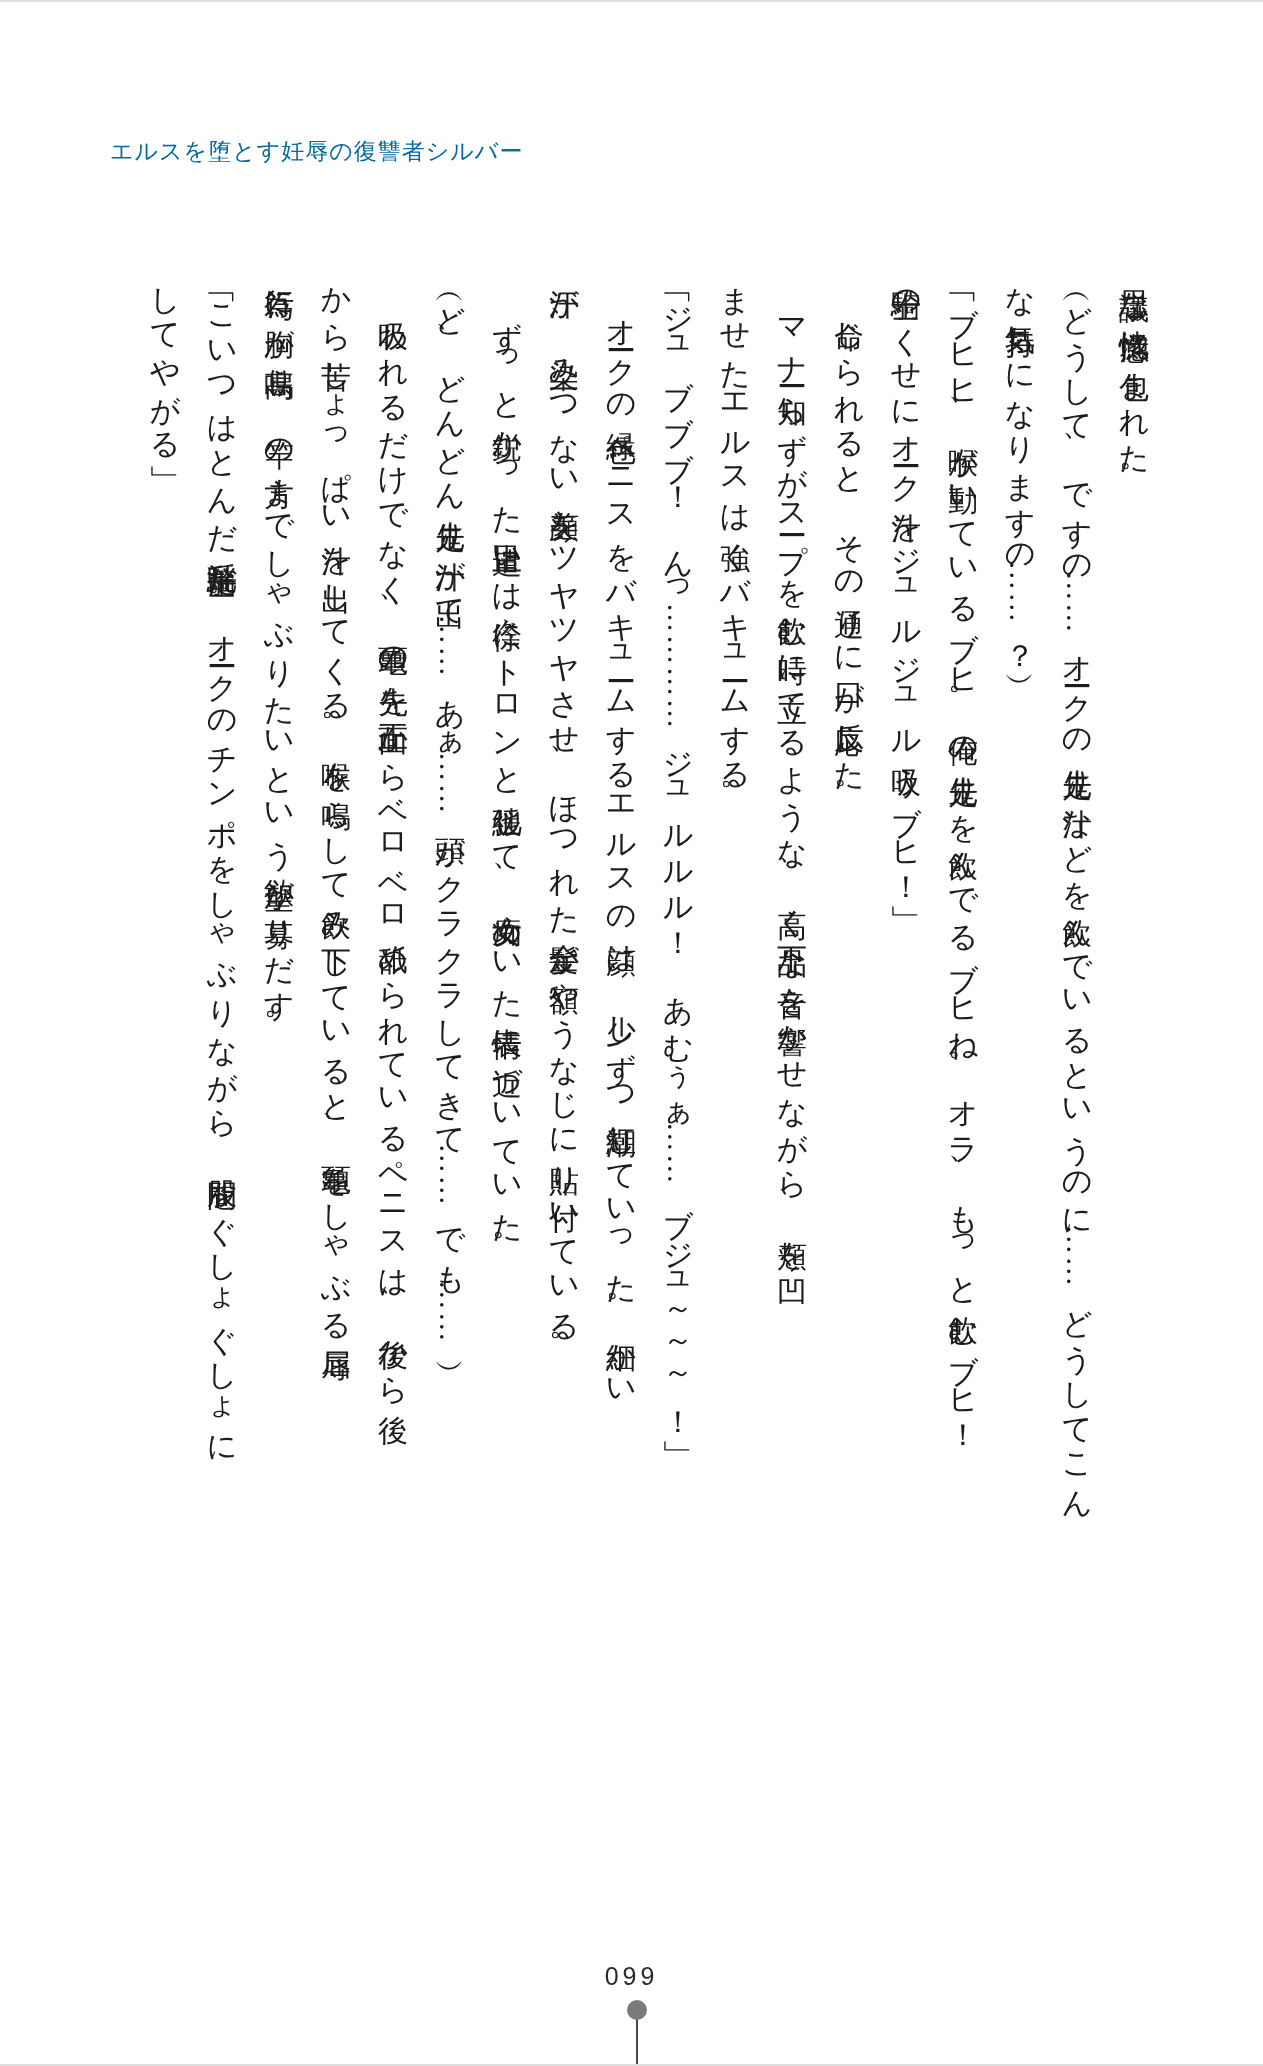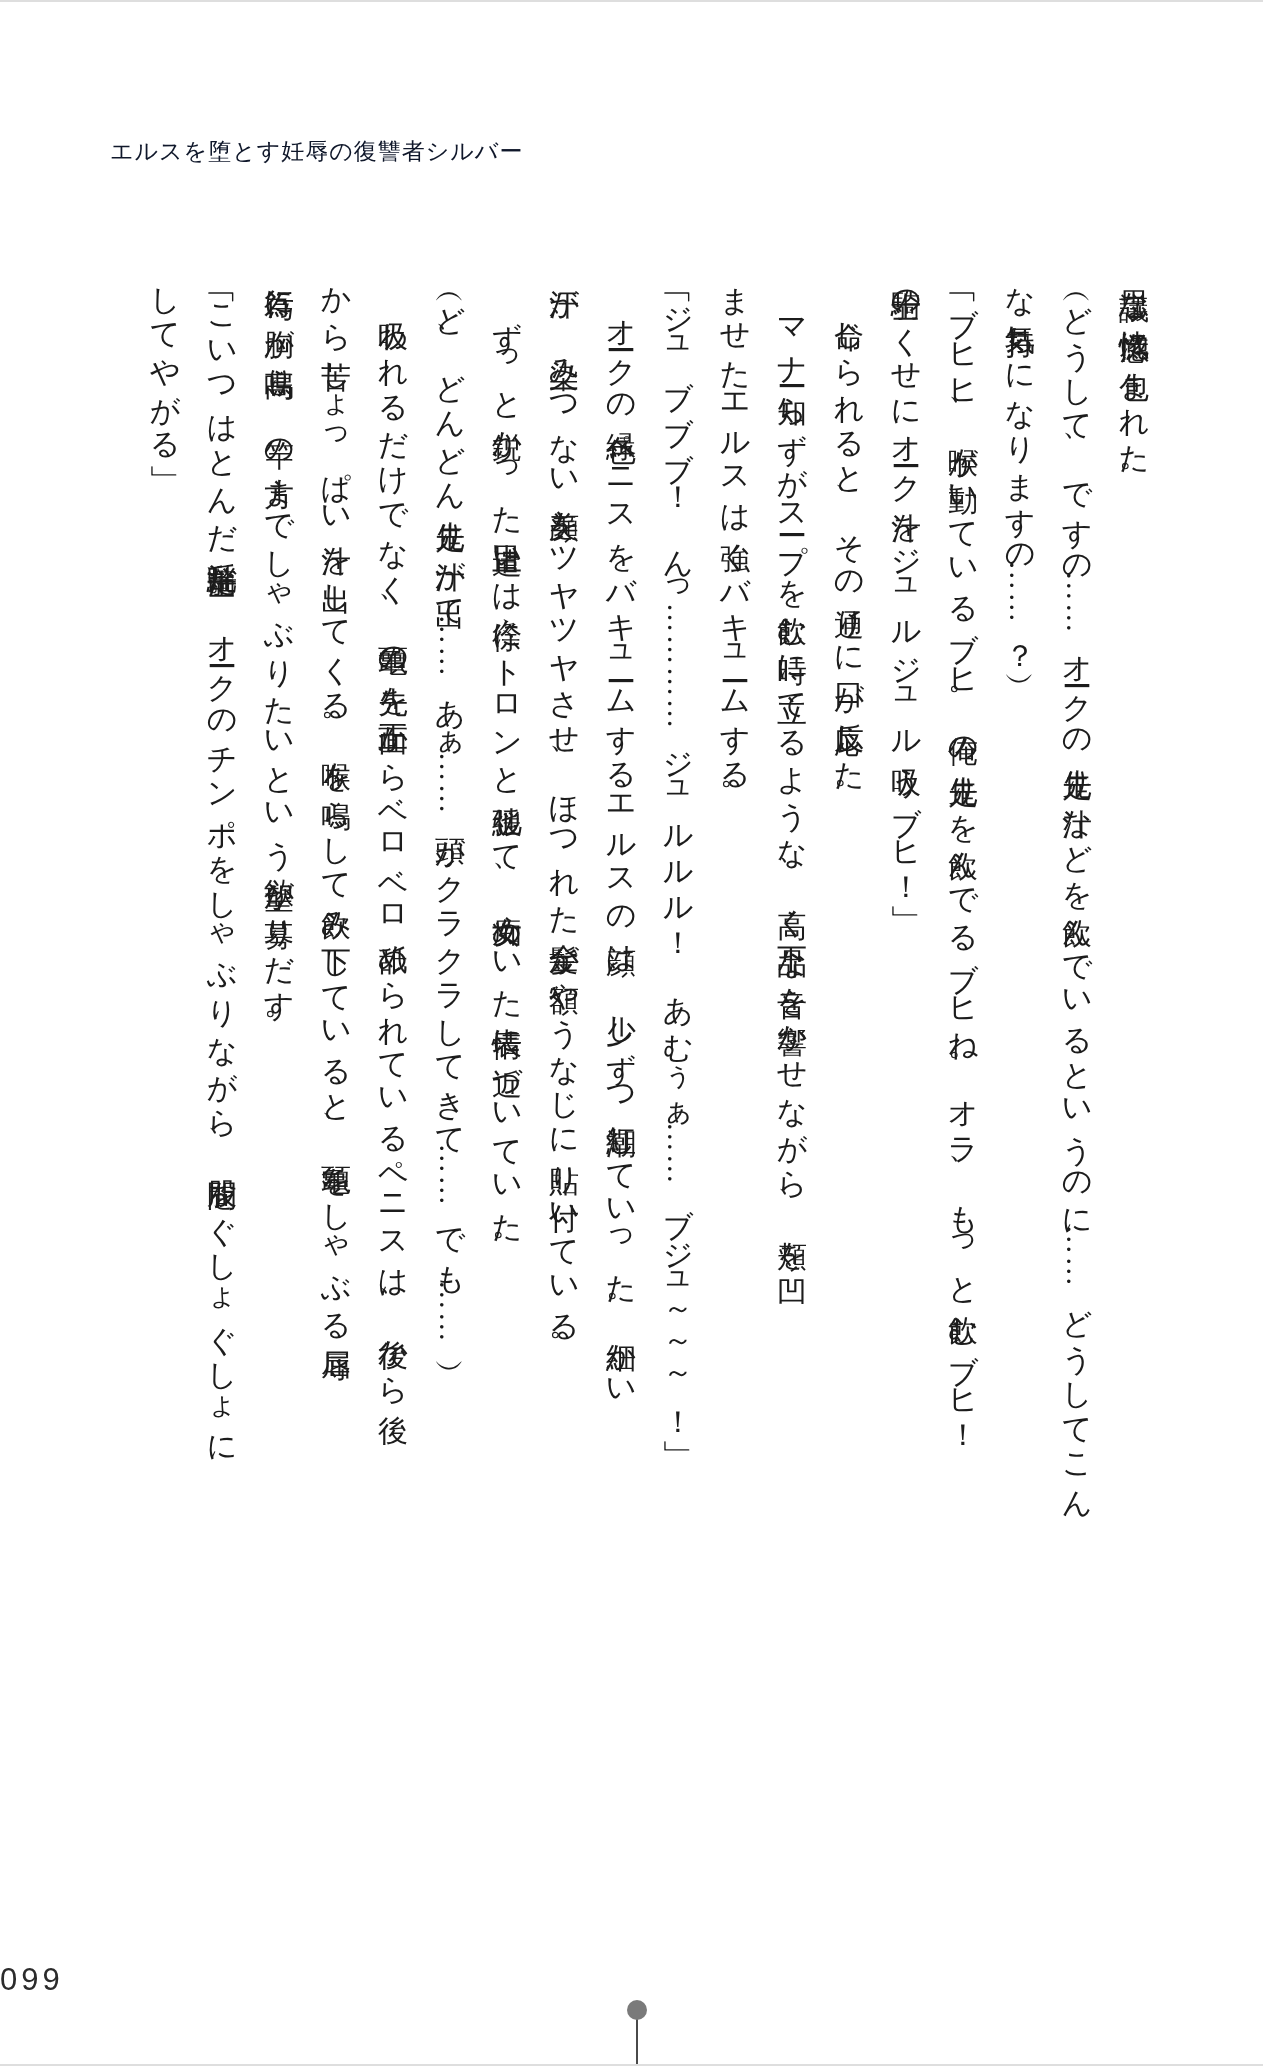--- a/index.html
+++ b/index.html
@@ -5,41 +5,41 @@
   html,body{margin:0;padding:0;}
   body{
     width:1263px;height:2066px;position:relative;background:#ffffff;overflow:hidden;
     font-family:"Liberation Serif","DejaVu Serif",serif;
   }
   .edge-line{position:absolute;left:0;width:100%;height:2px;background:#dedede;}
   .edge-top{top:0;}
   .edge-bottom{bottom:0;}
   .running-header{
     position:absolute;left:110px;top:136px;
-    font-size:23px;letter-spacing:1px;color:#0f172a;white-space:nowrap;
+    font-size:23px;letter-spacing:1px;color:#0369a1;white-space:nowrap;
   }
   .body-text{
     position:absolute;top:266px;right:100px;height:1295px;
     writing-mode:vertical-rl;-webkit-writing-mode:vertical-rl;
     text-orientation:mixed;
     color:#1c1c1c;
   }
   .body-text p.line{
     margin:0;padding:0;
     font-size:30px;letter-spacing:2px;line-height:57px;
     white-space:nowrap;
   }
   .indent-none{text-indent:0;}
   .indent-half{text-indent:17px;}
   .indent-full{text-indent:33px;}
   .page-number{
     position:absolute;left:0;top:1962px;width:100%;
-    text-align:left;
+    text-align:center;
     font-family:"Liberation Sans","DejaVu Sans",sans-serif;
-    font-size:31px;font-weight:400;letter-spacing:4px;color:#2b2b2b;
+    font-size:25px;font-weight:400;letter-spacing:4px;color:#2b2b2b;
   }
   .footer-rule{
     position:absolute;left:636px;top:2008px;width:2px;height:58px;background:#4a4a4a;
   }
   .footer-dot{
     position:absolute;left:627px;top:2000px;width:20px;height:20px;border-radius:50%;background:#7a7a7a;
   }
 </style>
 </head>
 <body>

